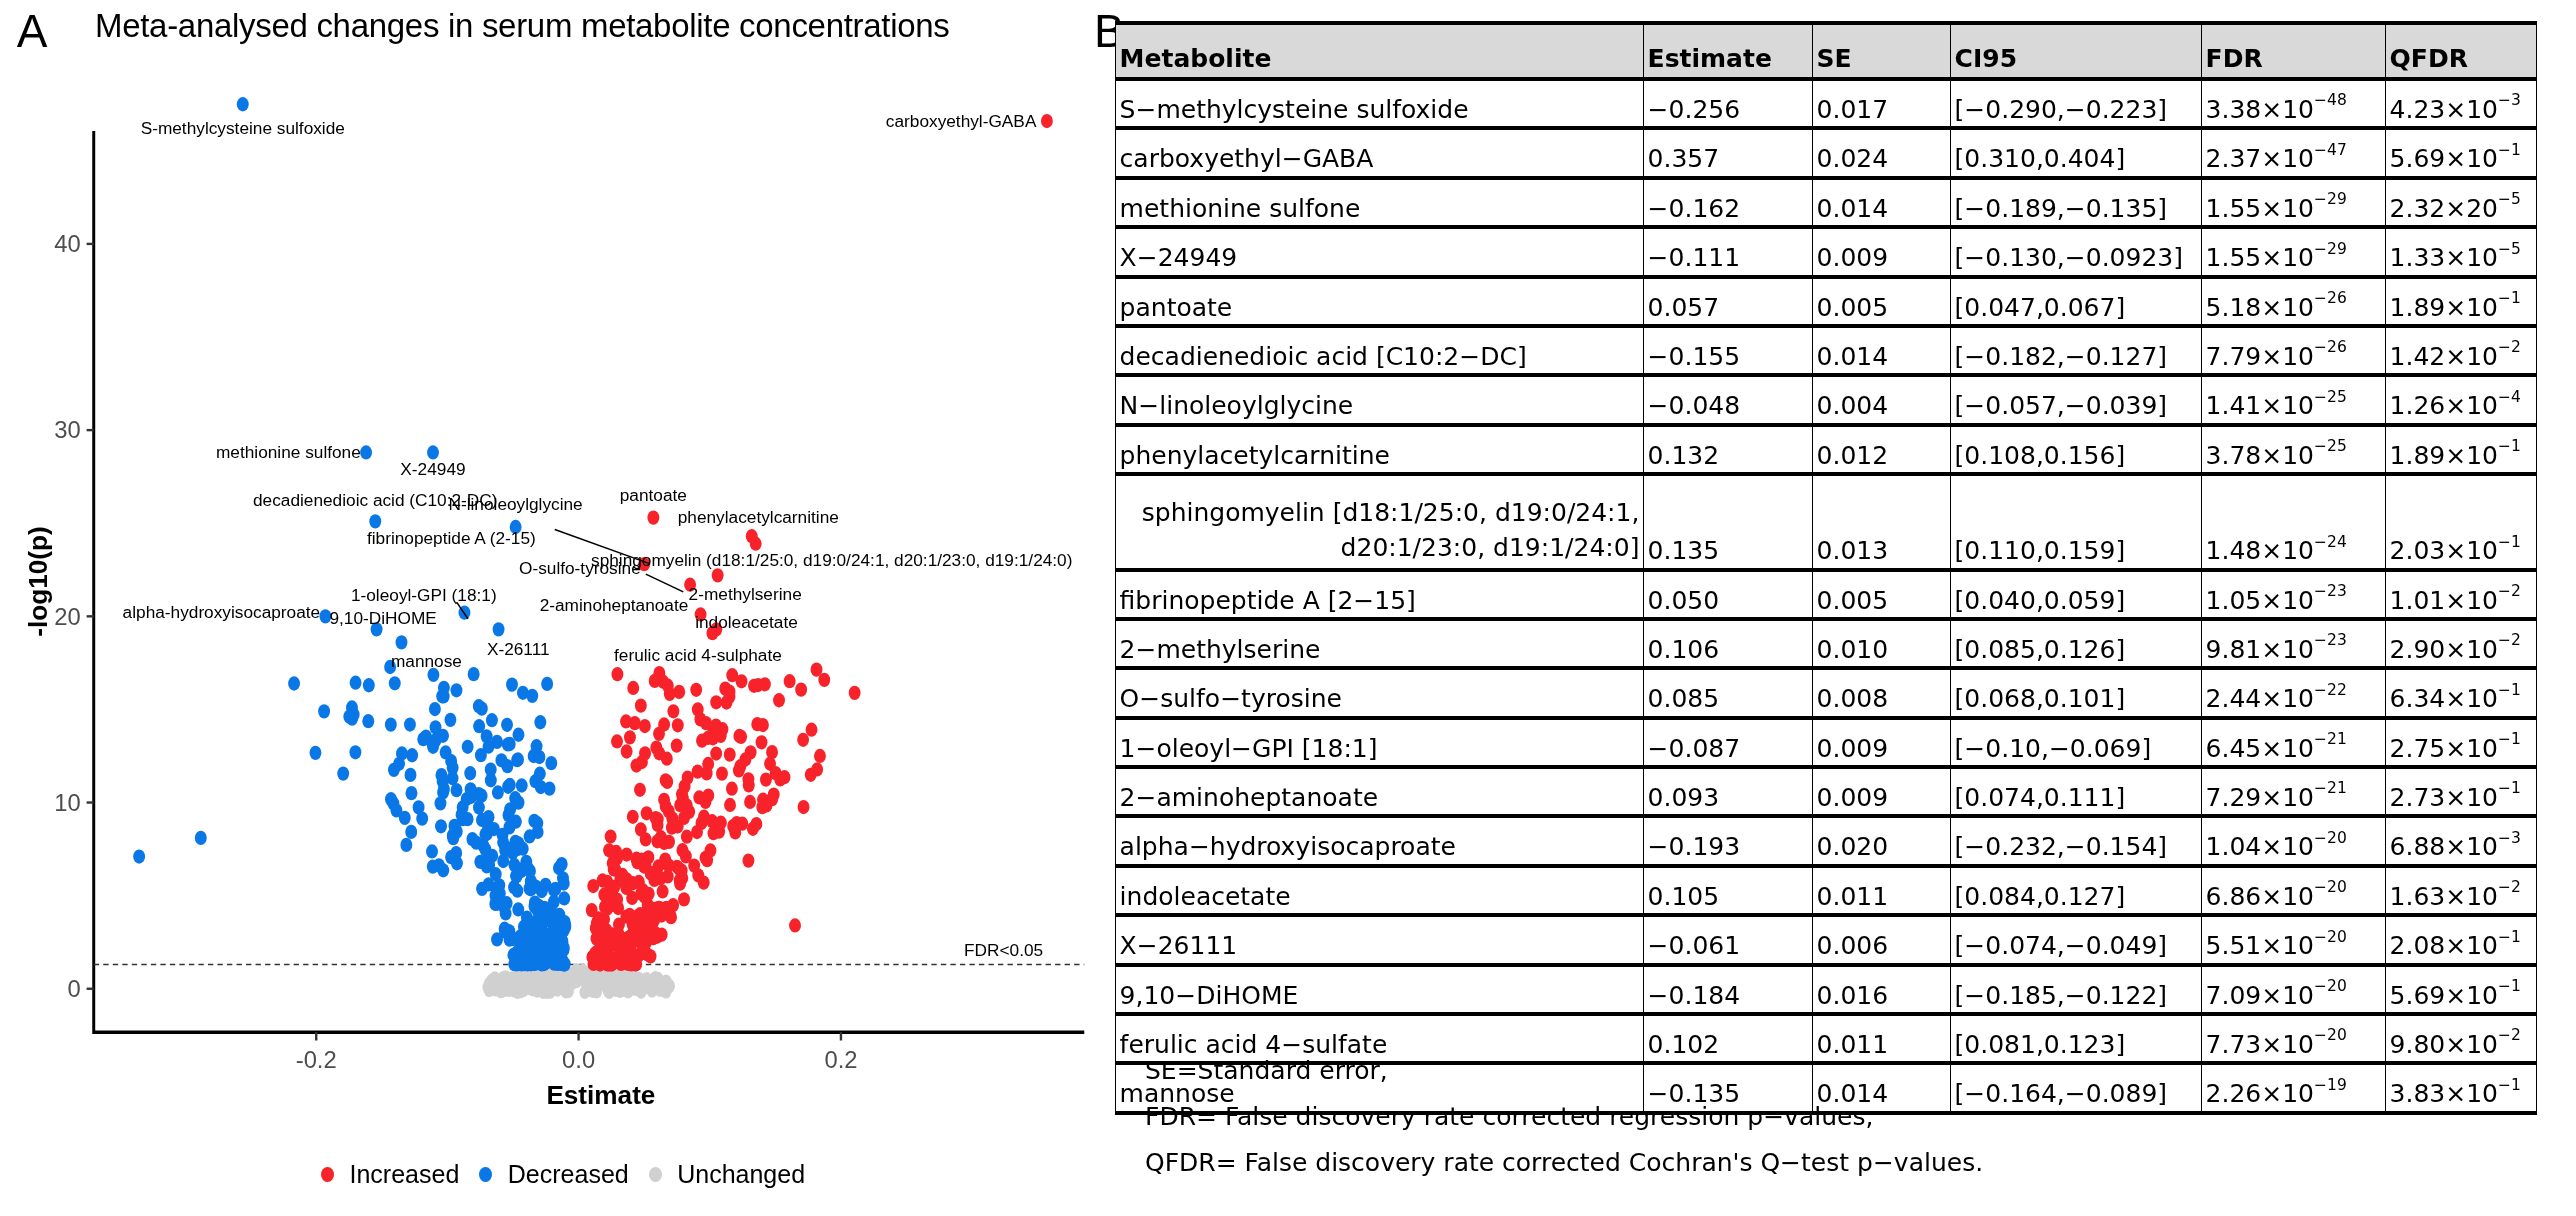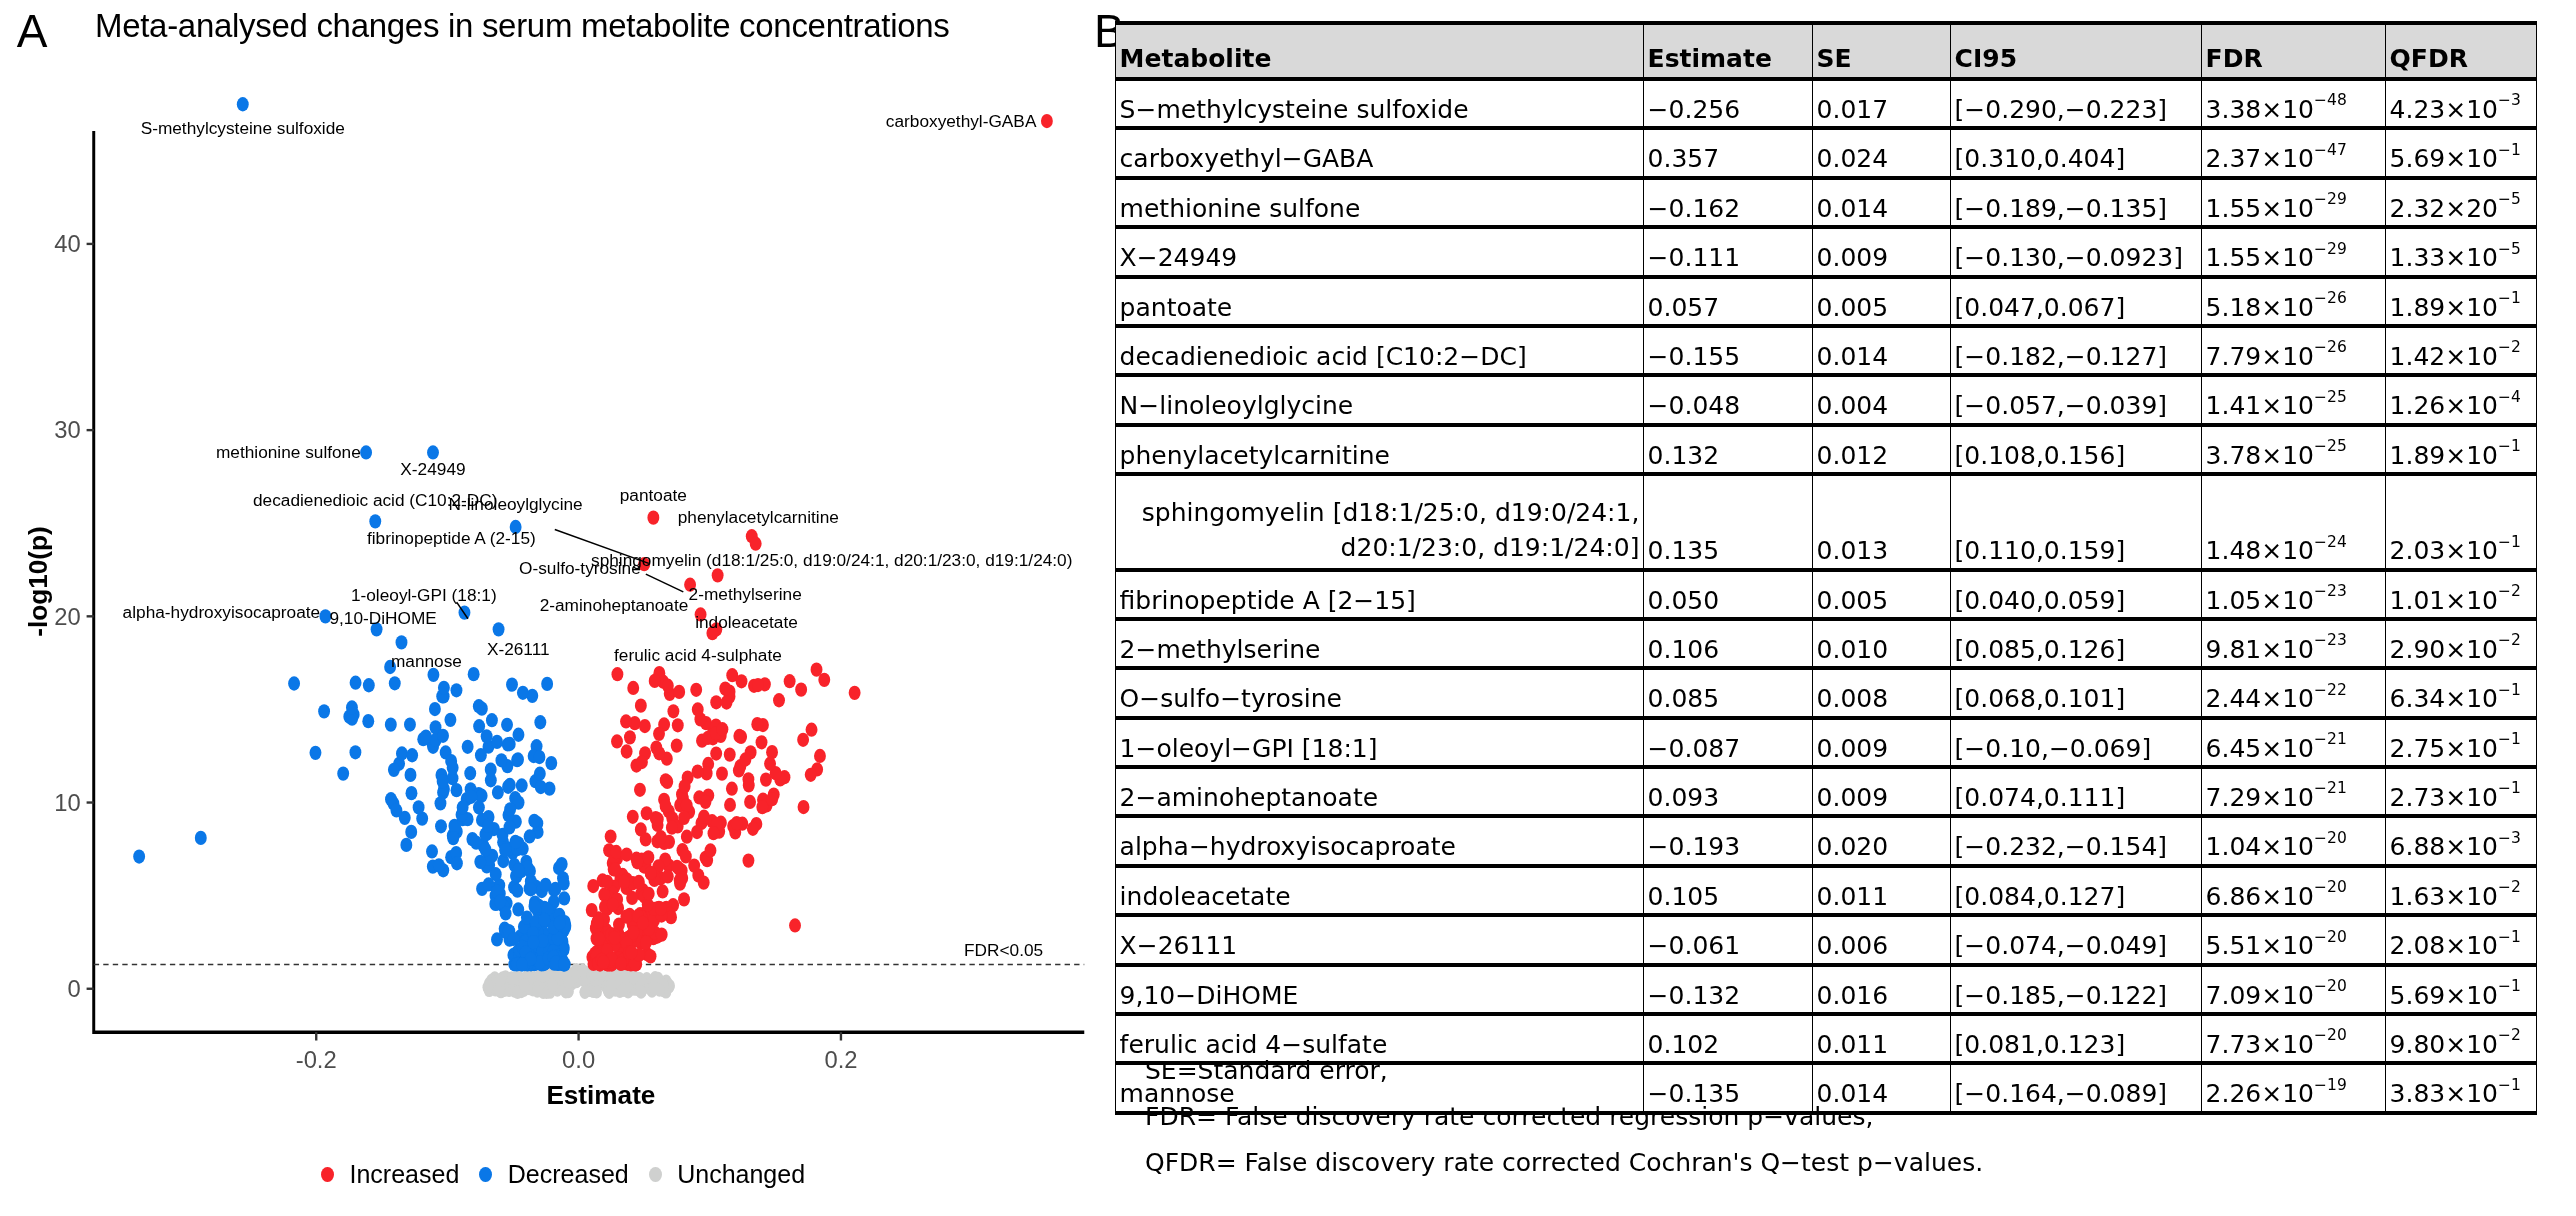--- a/index.html
+++ b/index.html
@@ -1198,21 +1198,21 @@
       <tr>
         <td>X−26111</td>
         <td>−0.061</td>
         <td>0.006</td>
         <td>[−0.074,−0.049]</td>
         <td><span>5.51×10</span><sup>−20</sup></td>
         <td><span>2.08×10</span><sup>−1</sup></td>
       </tr>
       <tr>
         <td>9,10−DiHOME</td>
-        <td>−0.132</td>
+        <td>−0.184</td>
         <td>0.016</td>
         <td>[−0.185,−0.122]</td>
         <td><span>7.09×10</span><sup>−20</sup></td>
         <td><span>5.69×10</span><sup>−1</sup></td>
       </tr>
       <tr>
         <td>ferulic acid 4−sulfate</td>
         <td>0.102</td>
         <td>0.011</td>
         <td>[0.081,0.123]</td>

